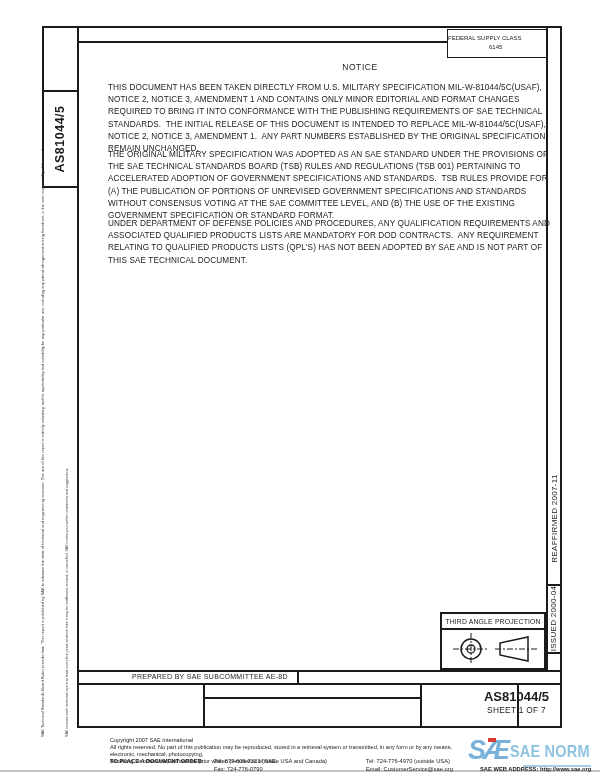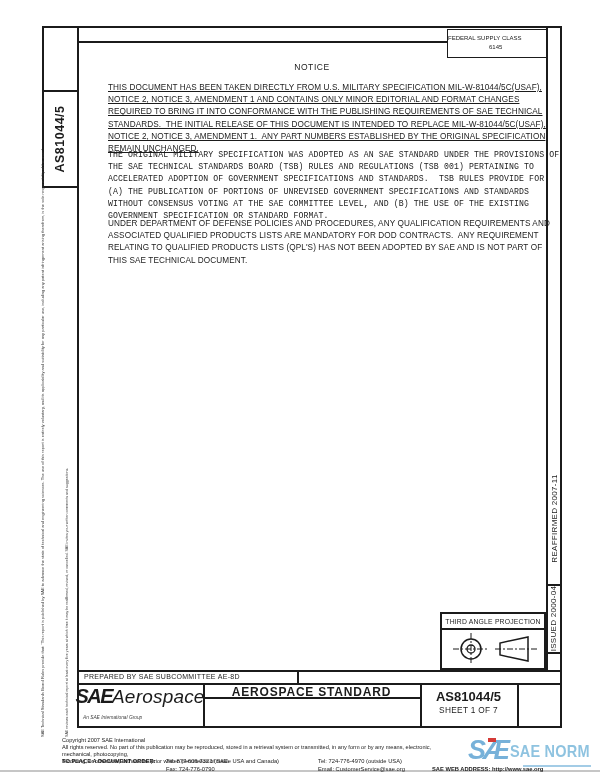--- a/index.html
+++ b/index.html
@@ -1,20 +1,20 @@
 <!DOCTYPE html>
 <html><head>
 <meta charset="utf-8">
 <style>
   html,body{margin:0;padding:0;background:#ffffff;}
   .page{position:relative;width:600px;height:776px;background:#ffffff;overflow:hidden;
         font-family:"Liberation Sans",sans-serif;color:#1b1b1b;}
   .hl{position:absolute;height:2px;background:#1b1b1b;}
   .vl{position:absolute;width:2px;background:#1b1b1b;}
-  .abs{position:absolute;}
+  .abs{position:absolute;padding-left:48px;}
   .pre{white-space:pre;}
   .para{position:absolute;left:108px;width:445px;font-size:8.2px;line-height:12.2px;
         white-space:pre;letter-spacing:0.1px;}
   .rot{transform:rotate(-90deg);transform-origin:left top;position:absolute;}
   .rotc{position:absolute;display:flex;align-items:center;justify-content:center;}
   .rotc>span{transform:rotate(-90deg);white-space:nowrap;}
   .tiny{font-size:8px;transform-origin:left top;display:inline-block;white-space:nowrap;}
   .fsc-box{position:absolute;left:447px;top:29px;width:99px;height:27px;border:1.5px solid #1b1b1b;
            display:flex;flex-direction:column;align-items:center;justify-content:center;text-align:center;}
   .proj-box{position:absolute;left:440px;top:612px;width:106px;height:58px;border:2px solid #1b1b1b;box-sizing:border-box;}
@@ -62,27 +62,27 @@
   </div>
 
   <div class="rotc" style="left:546px;top:452px;width:16px;height:132px;">
     <span style="font-size:8px;letter-spacing:0.3px;">REAFFIRMED 2007-11</span>
   </div>
   <div class="rotc" style="left:546px;top:584px;width:16px;height:68px;">
     <span style="font-size:8px;letter-spacing:0.3px;">ISSUED 2000-04</span>
   </div>
 
   <div class="abs" style="left:77px;top:62px;width:470px;text-align:center;font-size:8.5px;letter-spacing:0.6px;">NOTICE</div>
-  <div class="para" style="top:82px;text-decoration:underline;">THIS DOCUMENT HAS BEEN TAKEN DIRECTLY FROM U.S. MILITARY SPECIFICATION MIL-W-81044/5C(USAF),
+  <div class="para" style="top:82px;">THIS DOCUMENT HAS BEEN TAKEN DIRECTLY FROM U.S. MILITARY SPECIFICATION MIL-W-81044/5C(USAF),
 NOTICE 2, NOTICE 3, AMENDMENT 1 AND CONTAINS ONLY MINOR EDITORIAL AND FORMAT CHANGES
 REQUIRED TO BRING IT INTO CONFORMANCE WITH THE PUBLISHING REQUIREMENTS OF SAE TECHNICAL
 STANDARDS.  THE INITIAL RELEASE OF THIS DOCUMENT IS INTENDED TO REPLACE MIL-W-81044/5C(USAF),
 NOTICE 2, NOTICE 3, AMENDMENT 1.  ANY PART NUMBERS ESTABLISHED BY THE ORIGINAL SPECIFICATION
 REMAIN UNCHANGED.</div>
-  <div class="para" style="top:149px;font-family:Liberation Mono, monospace;">THE ORIGINAL MILITARY SPECIFICATION WAS ADOPTED AS AN SAE STANDARD UNDER THE PROVISIONS OF
+  <div class="para" style="top:149px;">THE ORIGINAL MILITARY SPECIFICATION WAS ADOPTED AS AN SAE STANDARD UNDER THE PROVISIONS OF
 THE SAE TECHNICAL STANDARDS BOARD (TSB) RULES AND REGULATIONS (TSB 001) PERTAINING TO
 ACCELERATED ADOPTION OF GOVERNMENT SPECIFICATIONS AND STANDARDS.  TSB RULES PROVIDE FOR
 (A) THE PUBLICATION OF PORTIONS OF UNREVISED GOVERNMENT SPECIFICATIONS AND STANDARDS
 WITHOUT CONSENSUS VOTING AT THE SAE COMMITTEE LEVEL, AND (B) THE USE OF THE EXISTING
 GOVERNMENT SPECIFICATION OR STANDARD FORMAT.</div>
   <div class="para" style="top:218px;">UNDER DEPARTMENT OF DEFENSE POLICIES AND PROCEDURES, ANY QUALIFICATION REQUIREMENTS AND
 ASSOCIATED QUALIFIED PRODUCTS LISTS ARE MANDATORY FOR DOD CONTRACTS.  ANY REQUIREMENT
 RELATING TO QUALIFIED PRODUCTS LISTS (QPL'S) HAS NOT BEEN ADOPTED BY SAE AND IS NOT PART OF
 THIS SAE TECHNICAL DOCUMENT.</div>
 
@@ -97,30 +97,21 @@
         <line x1="11" y1="19" x2="47" y2="19" stroke-width="1" stroke-dasharray="6 2 2 2"></line>
         <line x1="29" y1="3" x2="29" y2="35" stroke-width="1" stroke-dasharray="6 2 2 2"></line>
         <path d="M58 13 L58 25 L86 31 L86 7 Z" stroke-width="1.5"></path>
         <line x1="53" y1="19" x2="96" y2="19" stroke-width="1" stroke-dasharray="6 2 2 2"></line>
       </g>
     </svg>
   </div>
 
   <div class="abs" style="left:84px;top:673px;font-size:7px;letter-spacing:0.3px;">PREPARED BY SAE SUBCOMMITTEE AE-8D</div>
 
-  <div class="abs" style="left:79px;top:685px;width:122px;height:41px;display:flex;flex-direction:column;align-items:center;justify-content:center;">
-    <div style="white-space:nowrap;">
-      <span style="font-size:20px;font-weight:900;font-style:italic;letter-spacing:-1.5px;">SAE</span><span style="font-size:19px;font-style:italic;font-weight:400;letter-spacing:0.2px;">Aerospace</span>
-    </div>
-    <div style="align-self:flex-start;margin-left:4px;">
-      <span class="tiny" style="transform:scale(0.6);font-style:italic;color:#444;">An SAE International Group</span>
-    </div>
-  </div>
 
-  <div class="abs" style="left:203px;top:685px;width:217px;text-align:center;font-size:12px;font-weight:bold;letter-spacing:0.8px;">AEROSPACE STANDARD</div>
 
   <div class="abs" style="left:420px;top:689px;width:97px;text-align:center;font-size:13px;font-weight:bold;">AS81044/5</div>
   <div class="abs" style="left:420px;top:705px;width:97px;text-align:center;font-size:8.3px;letter-spacing:0.3px;">SHEET 1 OF 7</div>
 
   <div class="abs" style="left:62px;top:731px;">
     <div class="tiny" style="transform:scale(0.7);white-space:pre-line;line-height:9.4px;">
       <span>Copyright 2007 SAE International</span>
       <span style="display:block;">All rights reserved. No part of this publication may be reproduced, stored in a retrieval system or transmitted, in any form or by any means, electronic, mechanical, photocopying,
 recording, or otherwise, without the prior written permission of SAE.</span>
     </div>

